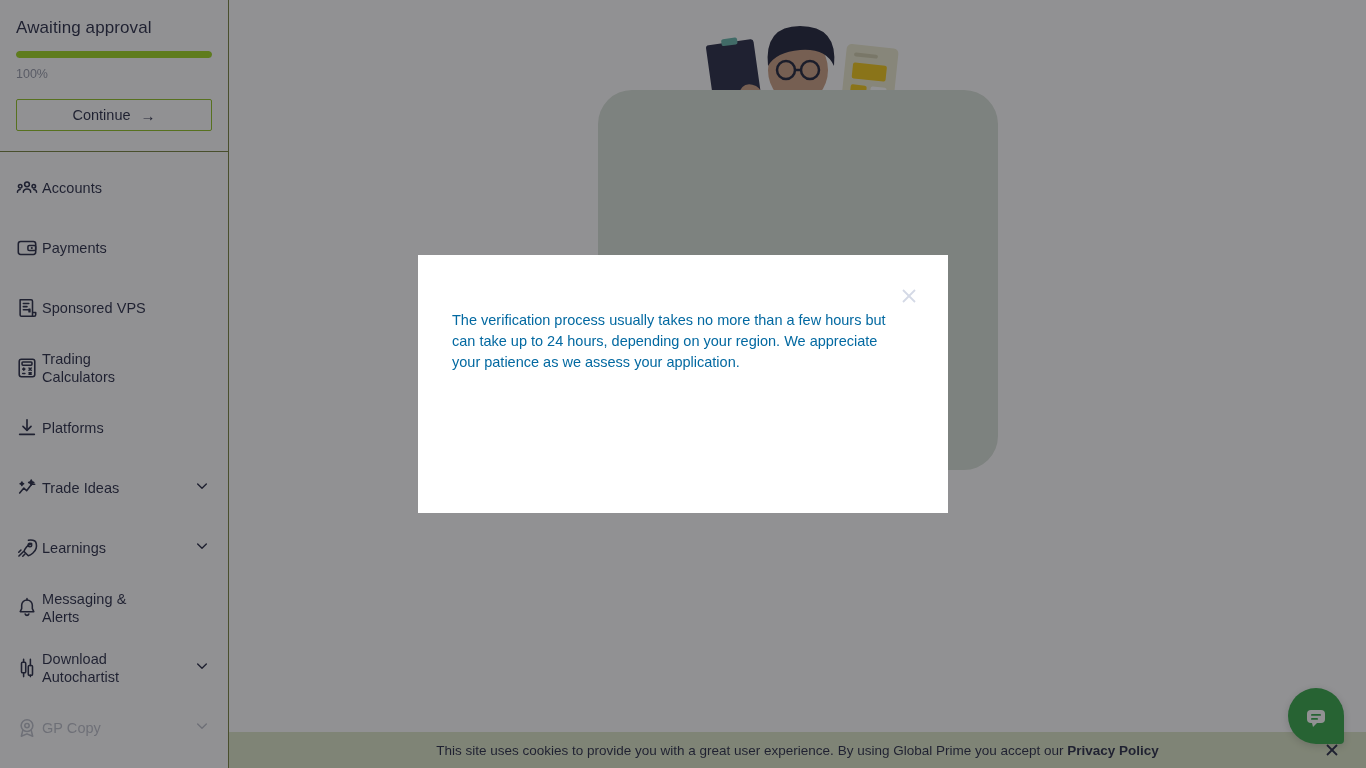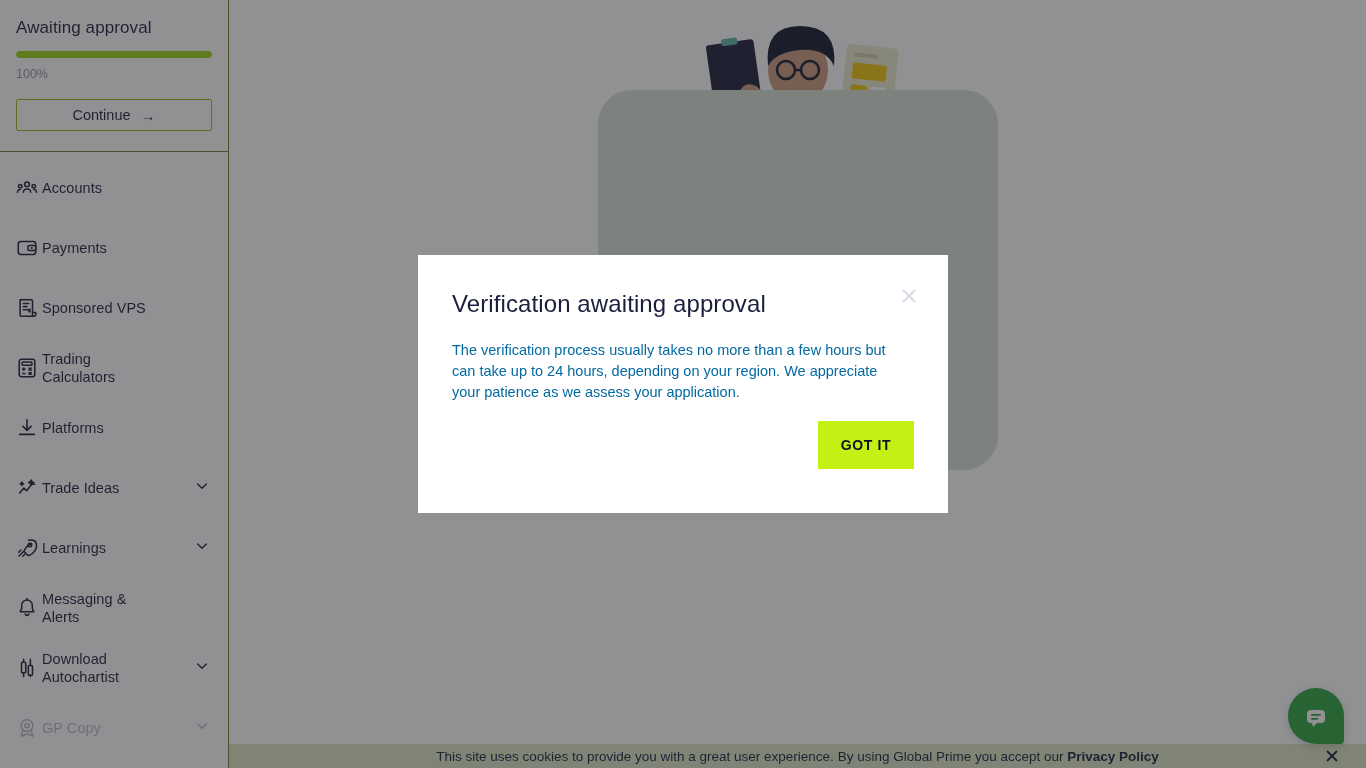--- a/index.html
+++ b/index.html
@@ -113,21 +113,21 @@
     position: relative;
     margin-top: -62px;
     text-align: center;
     font-size: 15px; color: #1b1f3b; line-height: 24px;
     width: 760px;
   }
 
   
   #cookie-banner {
     position: absolute; left: 229px; bottom: 0;
-    width: 1137px; height: 24px;
+    width: 1137px; height: 36px;
     background: #dbe5c4;
     display: flex; align-items: center;
     padding: 0 46px;
     font-size: 13.5px; color: #1b1f3b;
     z-index: 30;
   }
   #cookie-banner .ck-text { flex: 1; text-align: center; }
   #cookie-banner .ck-link {
     color: #1b1f3b; font-weight: 700; text-decoration: none;
     cursor: pointer;
@@ -435,26 +435,22 @@
       <rect x="7" y="10" width="10" height="1.8" rx="0.9" fill="#2aa33f"></rect>
       <rect x="7" y="14" width="7" height="1.8" rx="0.9" fill="#2aa33f"></rect>
     </svg>
   </div>
 
 </div>
 
 <div id="dim-overlay"></div>
 
 <div id="modal">
-  <div id="modal-title">Verification awaiting approval</div>
   <div id="modal-body">The verification process usually takes no more than a few hours but can take up to 24 hours, depending on your region. We appreciate your patience as we assess your application.</div>
 
   <div id="modal-close">
     <svg width="20" height="20" viewBox="0 0 20 20" aria-hidden="true">
       <line x1="4" y1="4" x2="16" y2="16" stroke="currentColor" stroke-width="1.8"></line>
       <line x1="16" y1="4" x2="4" y2="16" stroke="currentColor" stroke-width="1.8"></line>
     </svg>
   </div>
 
-  <div id="modal-actions">
-    <button id="got-it-btn">GOT IT</button>
-  </div>
 </div>
 
 </body></html>

